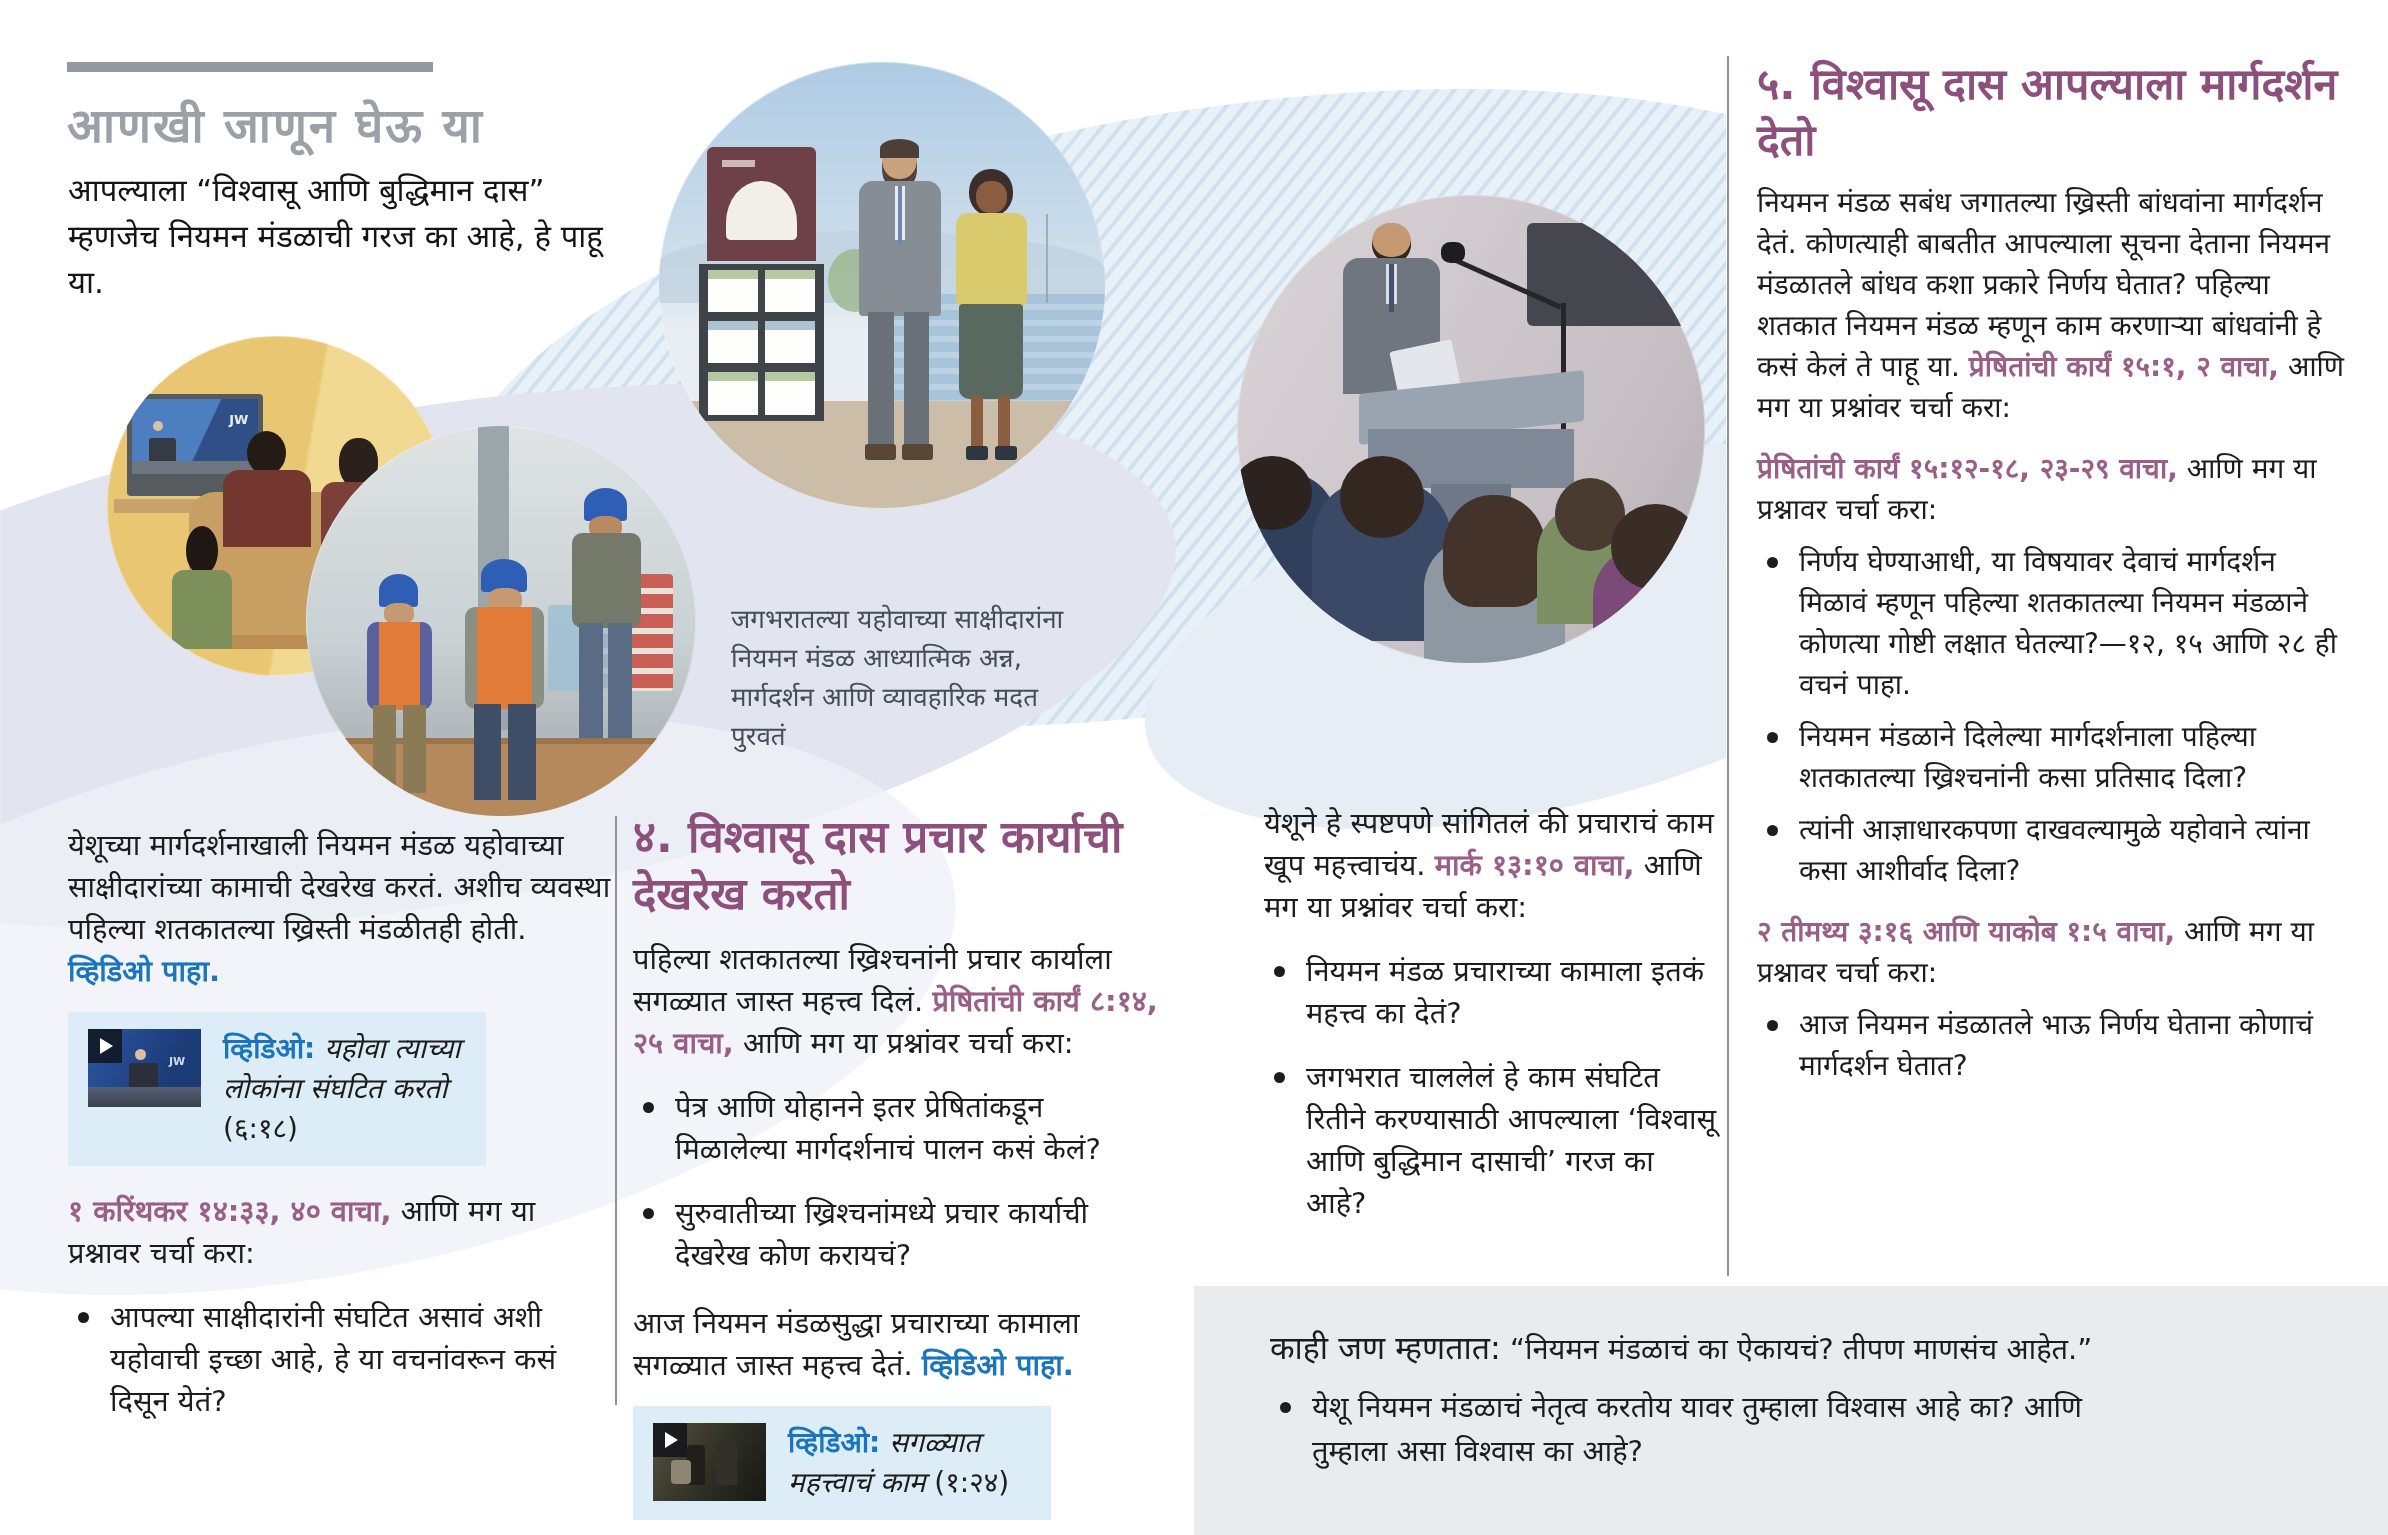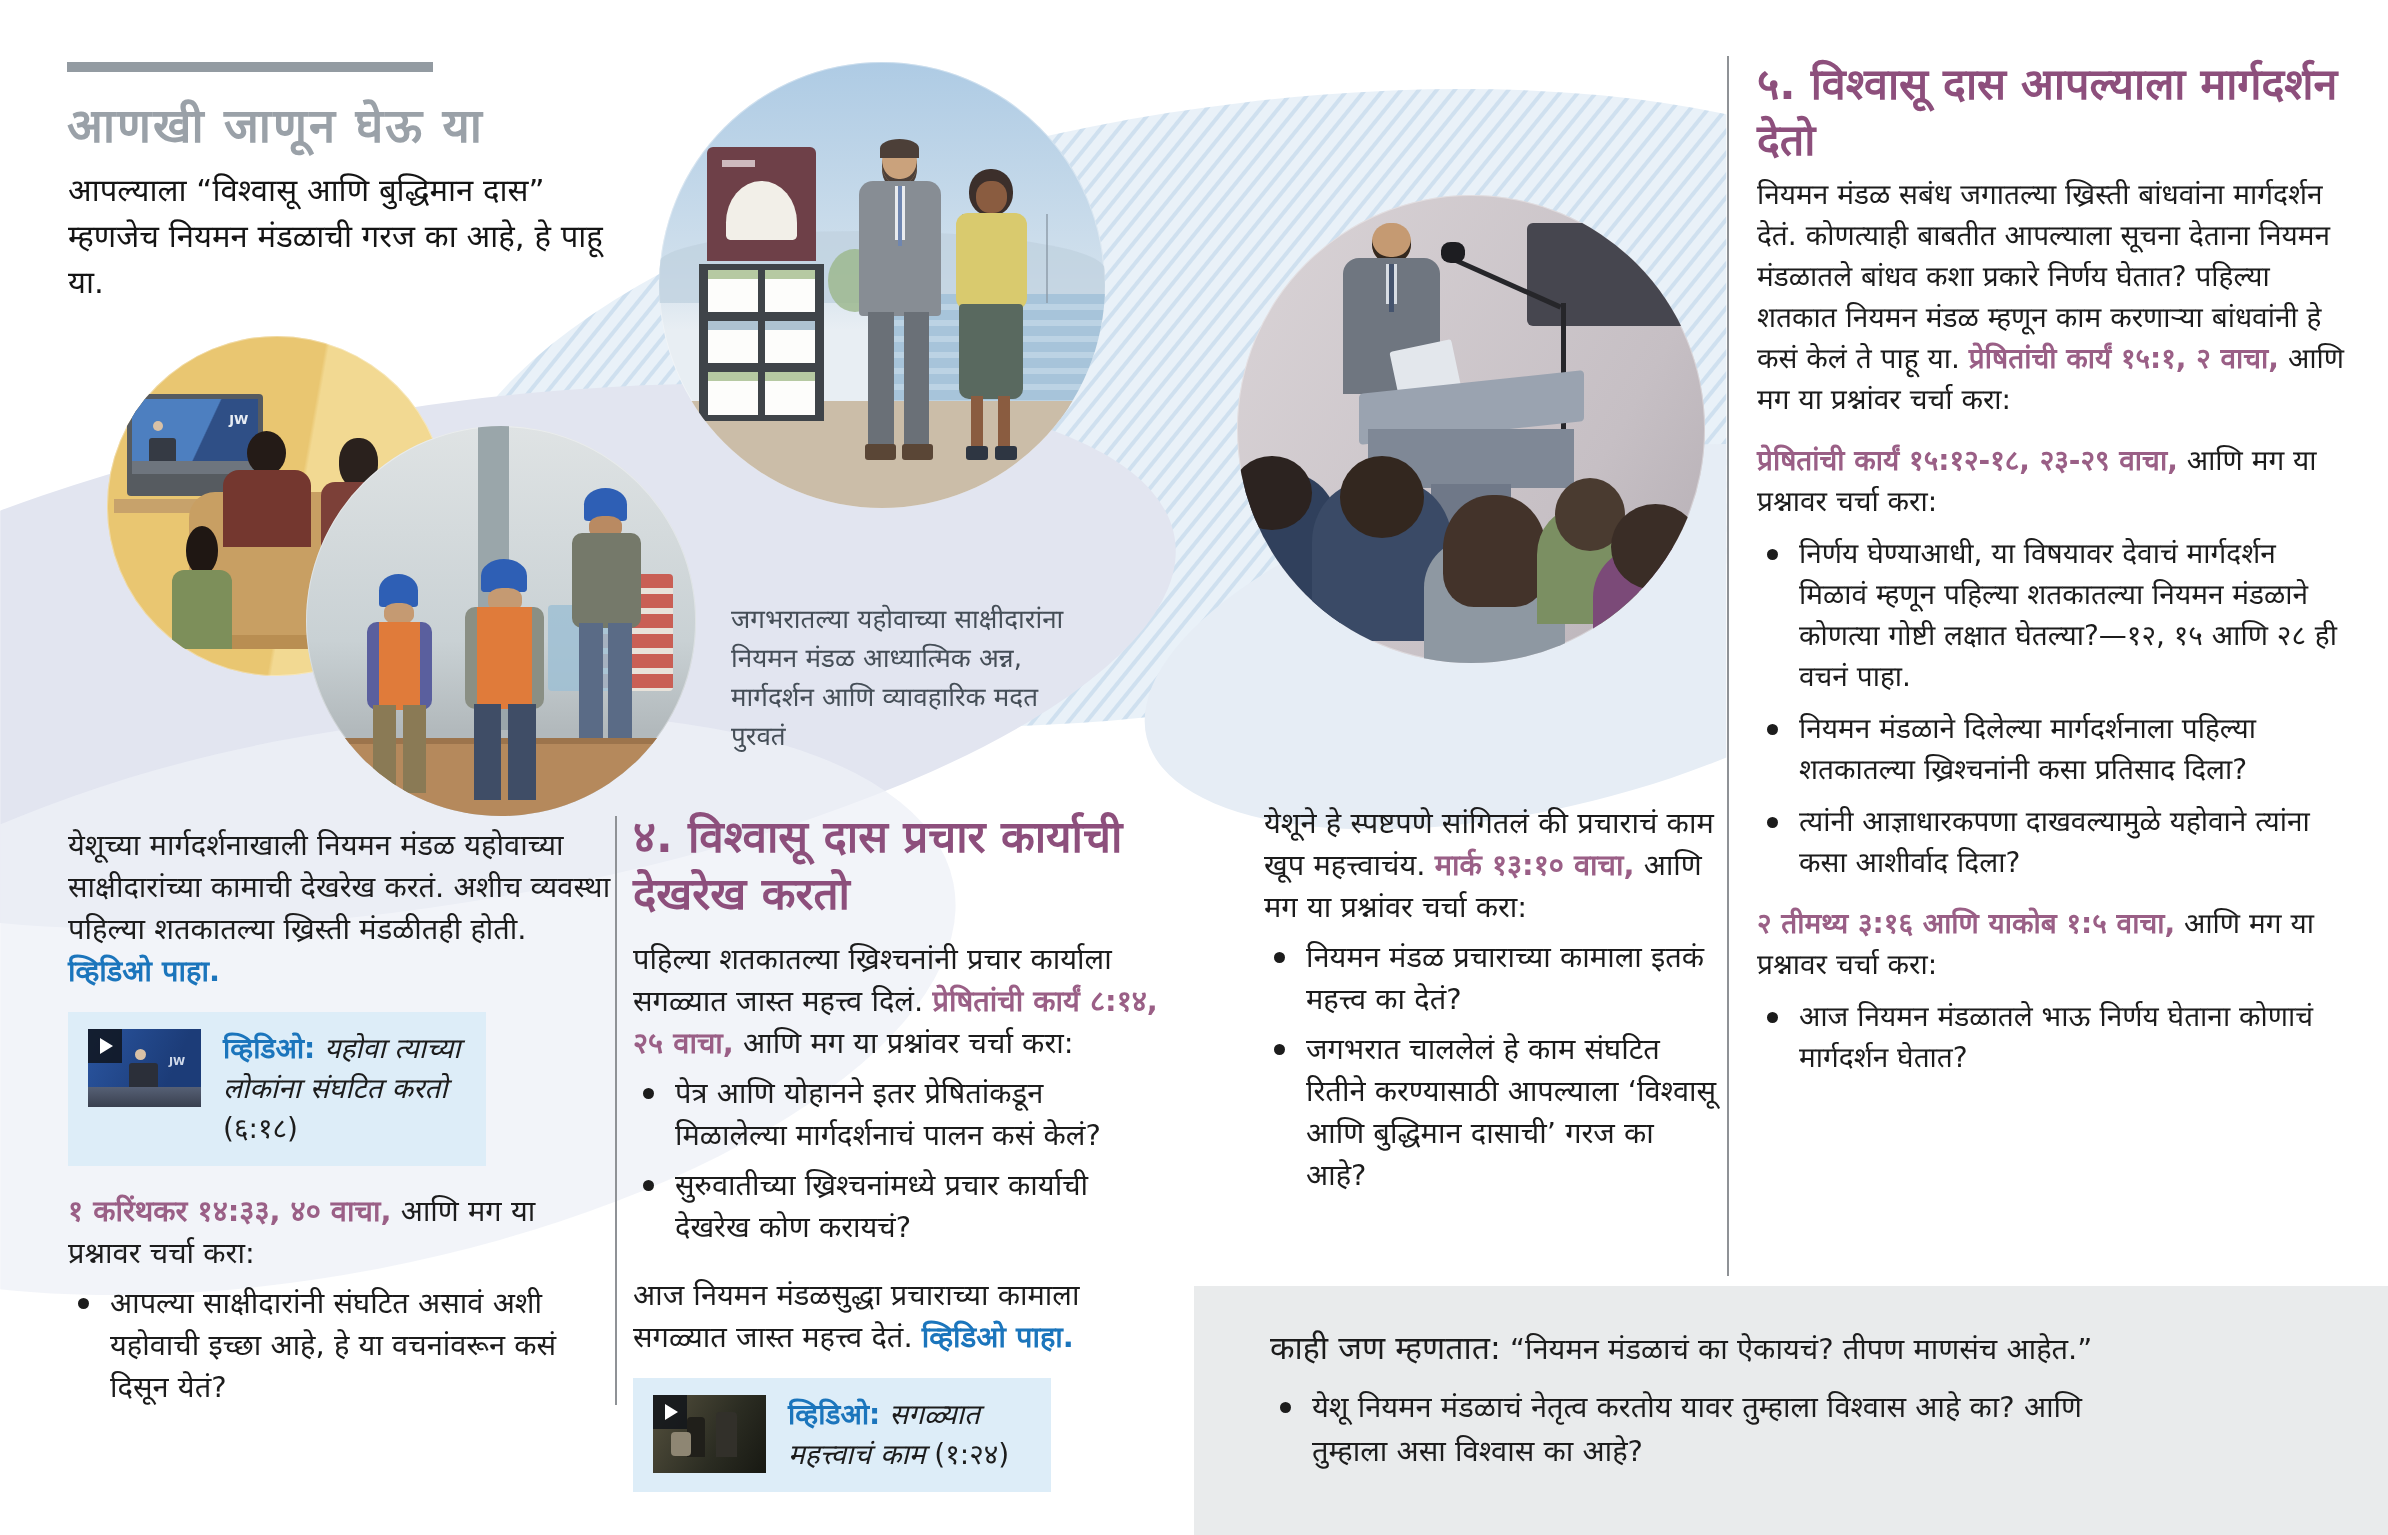--- a/index.html
+++ b/index.html
@@ -36,21 +36,21 @@
     font-size:26px; line-height:39px; color:#454e57;
   }
 
   
   .col { position:absolute; z-index:3; font-size:29px; line-height:42px; }
   .sec-title { font-size:44px; line-height:57px; font-weight:bold; color:#8d4f7c; }
   .body-p { margin-top:16px; }
   .scripture { font-weight:bold; color:#9a5f86; }
   .watch-link { font-weight:bold; color:#1b75bc; cursor:pointer; }
   ul.blist { list-style:none; margin-top:6px; }
-  ul.blist li { position:relative; padding-left:42px; margin-top:8px; }
+  ul.blist li { position:relative; padding-left:42px; margin-top:22px; }
   ul.blist li::before { content:""; position:absolute; left:10px; top:16px;
     width:11px; height:11px; border-radius:50%; background:#1c1c1c; }
 
   
   .video-box { background:#ddedf8; padding:17px 20px; display:flex; gap:22px;
                width:418px; margin-top:20px; cursor:pointer; }
   .vthumb { position:relative; width:113px; height:78px; flex:0 0 auto; overflow:hidden; }
   .vplay { position:absolute; left:0; top:0; width:34px; height:34px;
            background:rgba(15,18,24,.82); display:flex; align-items:center; justify-content:center; }
   .vplay::after { content:""; display:block; margin-left:3px;
@@ -67,21 +67,21 @@
   .bb-inner { position:absolute; left:76px; top:40px; width:1035px; font-size:29px; line-height:44px; }
   .bb-label { font-weight:normal; font-size:32px; }
   ul.bb-list { list-style:none; margin-top:14px; max-width:856px; }
   ul.bb-list li { position:relative; padding-left:42px; margin-top:8px; }
   ul.bb-list li::before { content:""; position:absolute; left:10px; top:17px;
     width:11px; height:11px; border-radius:50%; background:#1c1c1c; }
 
   
   #col4 { font-size:28px; line-height:41px; }
   #col4 .sec-title { font-size:43px; line-height:56px; }
-  #col4 .body-p { margin-top:6px; }
+  #col4 .body-p { margin-top:14px; }
   #col4 ul.blist li { margin-top:11px; }
   #col4 .scripture-p { margin-top:20px; }
 </style>
 </head>
 <body>
 
 <svg id="bg-wave" xmlns="http://www.w3.org/2000/svg" viewBox="0 0 2400 1543" width="2388" height="1535">
   <defs>
     <pattern id="stripes" width="14" height="14" patternUnits="userSpaceOnUse" patternTransform="rotate(48)">
       <rect width="14" height="14" fill="#e9f1f8"></rect>

